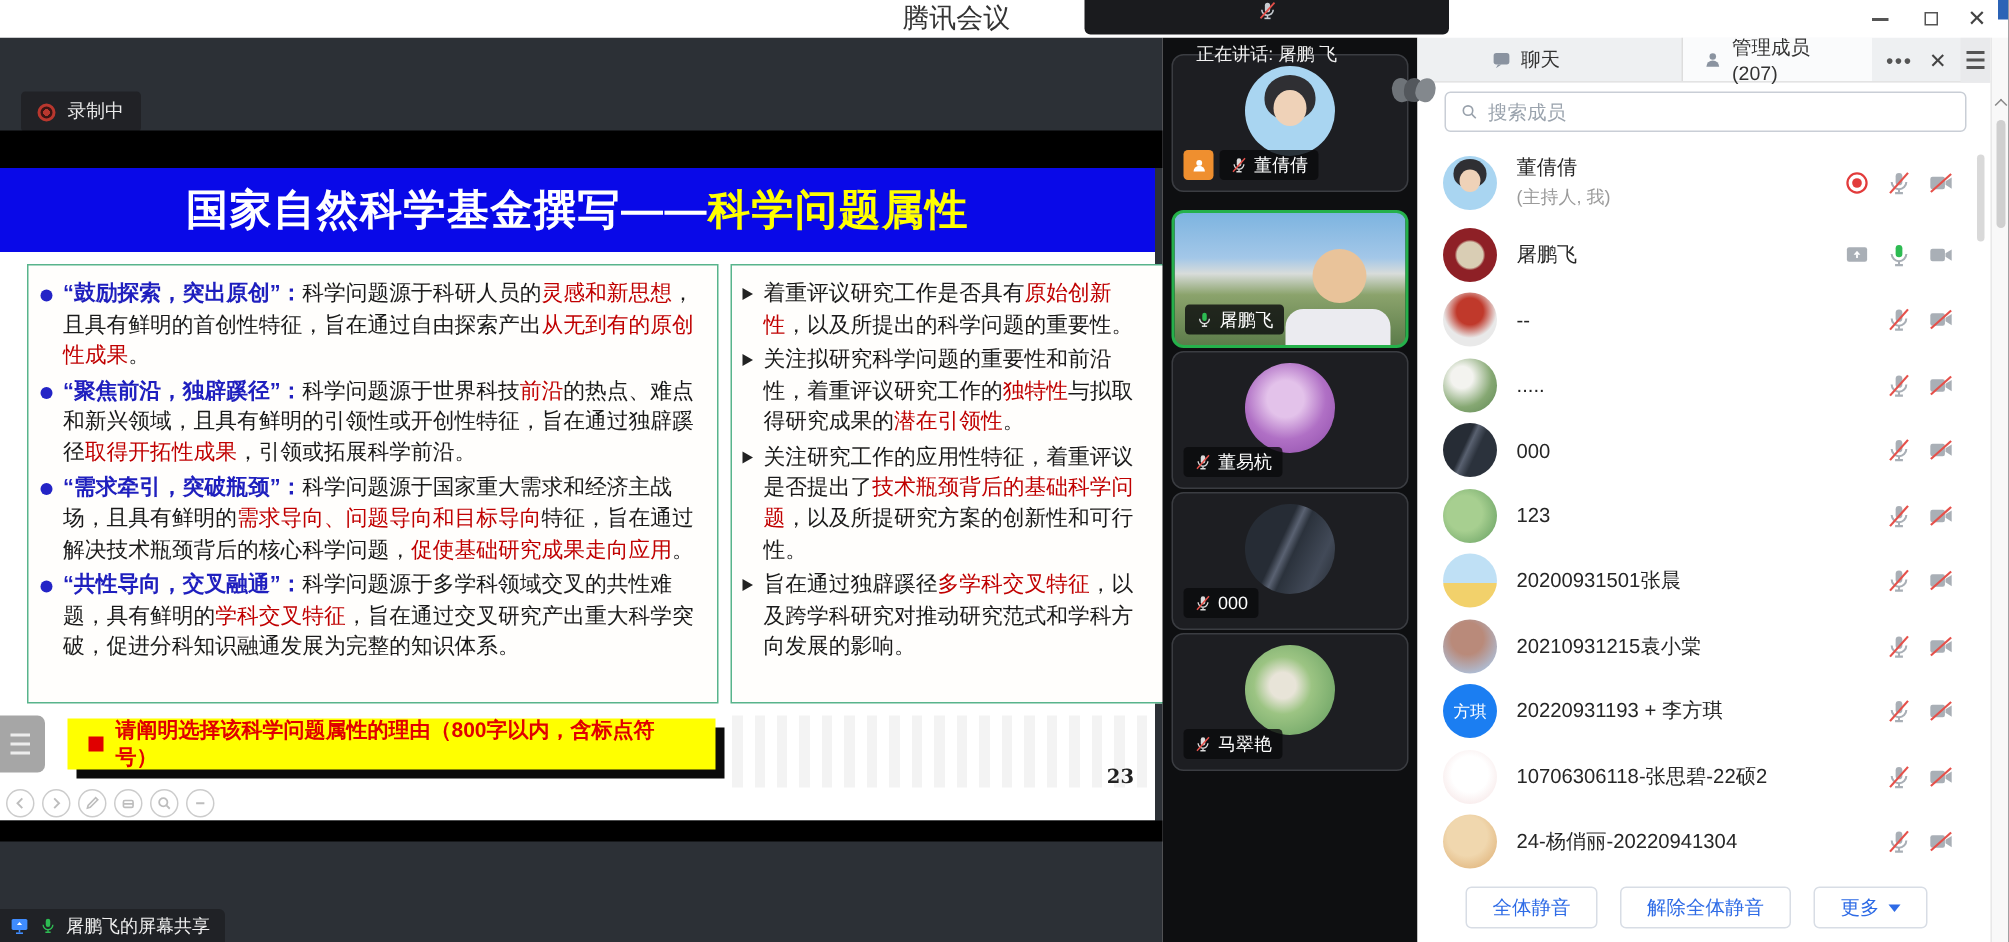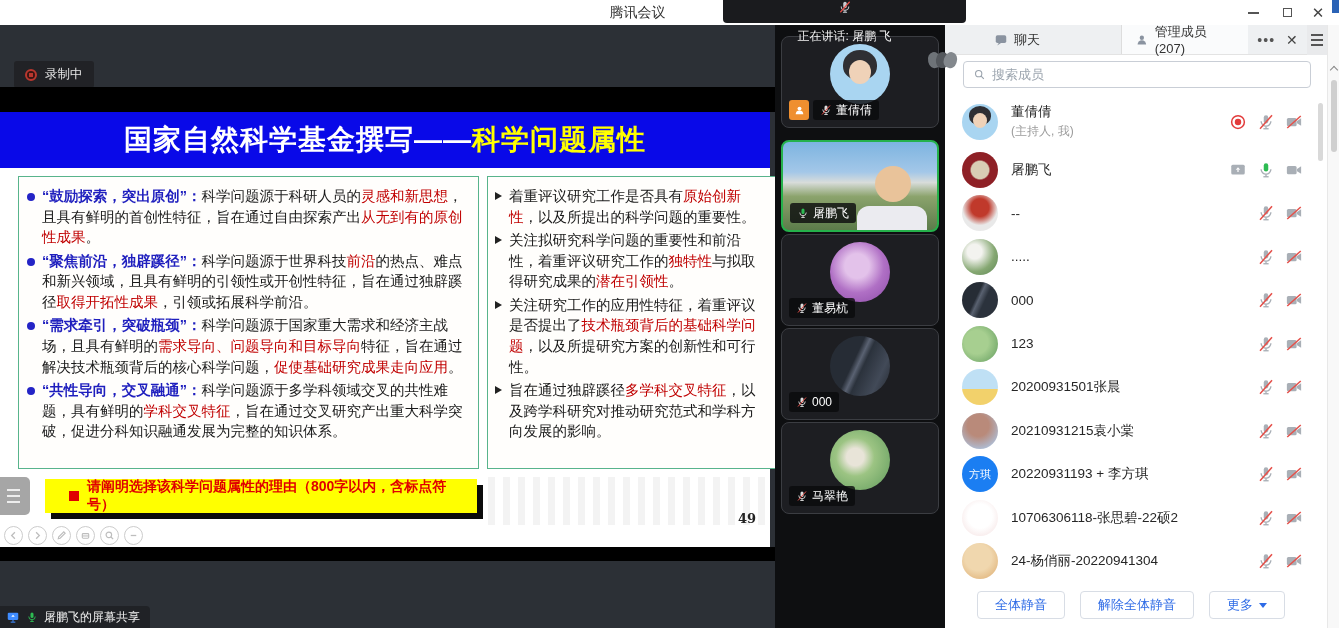--- a/index.html
+++ b/index.html
@@ -3,21 +3,21 @@
 <meta charset="utf-8">
 <style>
   * { margin:0; padding:0; box-sizing:border-box; }
   html,body { background:#888; }
   #app { position:relative; width:1339px; height:628px; background:#fff; overflow:hidden;
          font-family:"Liberation Sans", sans-serif; }
 
   
   .titlebar { position:absolute; left:0; top:0; width:1339px; height:25px; background:#ffffff; z-index:4; }
   .app-title { position:absolute; left:0; top:0; width:1275px; line-height:25px; text-align:center;
-               font-size:14px; color:#333; }
+               font-size:18px; color:#333; }
   .winbtn { position:absolute; top:0; height:25px; display:flex; align-items:center; justify-content:center; }
   .btn-min { left:1238px; width:30px; } .btn-max { left:1272px; width:30px; } .btn-close { left:1304px; width:28px; }
   .g-min { width:11px; height:2px; background:#555; }
   .g-max { width:9px; height:9px; border:1.6px solid #555; }
   .g-close { color:#444; font-size:15px; line-height:1; }
   .corner-accent { position:absolute; left:1332px; top:0; width:7px; height:13px; background:#2b63b6; z-index:6; }
 
   
   .tooltip { position:absolute; left:723px; top:0; width:243px; height:23px; background:#1a1b1e;
              border-radius:0 0 4px 4px; display:flex; align-items:center; gap:7px; padding:0 9px; z-index:7;flex-direction:column; }
@@ -46,21 +46,21 @@
   .col-right { left:487px; top:64px; width:290px; height:293px; padding:9px 8px 0 7px;  font-size:14.5px; line-height:1.42; }
   .lb { display:flex; gap:7px; margin-bottom:3px; }
   .dot { flex:none; width:8px; height:8px; border-radius:50%; background:#2424c6; margin-top:7px; }
   .arr { flex:none; width:0; height:0; border-left:7px solid #222; border-top:4.5px solid transparent;
          border-bottom:4.5px solid transparent; margin-top:6px; }
   .seg-blue { color:#1f1fbe; font-weight:bold; }
   .seg-red  { color:#c00000; }
 
   .banner-shadow { position:absolute; left:51px; top:373px; width:432px; height:34px; background:#0b0b0b; }
   .banner { position:absolute; left:45px; top:367px; width:432px; height:34px; background:#ffff00;
-            display:flex; align-items:center; gap:8px; padding:0 24px; font-size:14px; font-weight:bold; color:#e00000; }
+            display:flex; align-items:center; gap:8px; padding:0 14px; font-size:14px; font-weight:bold; color:#e00000; }
   .bsq { flex:none; width:10px; height:10px; background:#e00000; }
   .stripes { position:absolute; left:488px; top:365px; width:278px; height:48px;
              background:repeating-linear-gradient(90deg,#f3f3f3 0 7px,#ffffff 7px 15px); }
   .pageno { position:absolute; right:14px; top:399px; font-family:"DejaVu Serif", serif; font-weight:bold;
             font-size:13px; color:#222; }
   .slide-tab { position:absolute; left:0; top:365px; width:30px; height:38px; background:#a6a6a6;
                border-radius:0 5px 5px 0; display:flex; flex-direction:column; gap:3.5px; justify-content:center; padding-left:7px; }
   .slide-tab i { display:block; width:13px; height:2.5px; background:#ededed; }
   .nav { position:absolute; left:4px; top:412px; height:22px; display:flex; gap:5px; align-items:center; }
   .navbtn { width:19px; height:19px; border:1.5px solid #cccccc; border-radius:50%; color:#bdbdbd;
@@ -239,21 +239,21 @@
       <div class="banner-shadow"></div>
       <div class="banner">
         <span class="bsq"></span>
         <span>请阐明选择该科学问题属性的理由（800字以内，含标点符号）</span>
       </div>
       <div class="slide-tab">
           <i></i>
           <i></i>
           <i></i>
         </div>
-      <div class="pageno">49</div>
+      <div class="pageno">23</div>
 
       <div class="nav">
         <span class="navbtn">
             <svg viewBox="0 0 12 12">
               <path d="M7.5 2.5 4 6l3.5 3.5" fill="none" stroke="currentColor" stroke-width="1.4"></path>
             </svg>
           </span>
         <span class="navbtn">
             <svg viewBox="0 0 12 12">
               <path d="M4.5 2.5 8 6l-3.5 3.5" fill="none" stroke="currentColor" stroke-width="1.4"></path>

